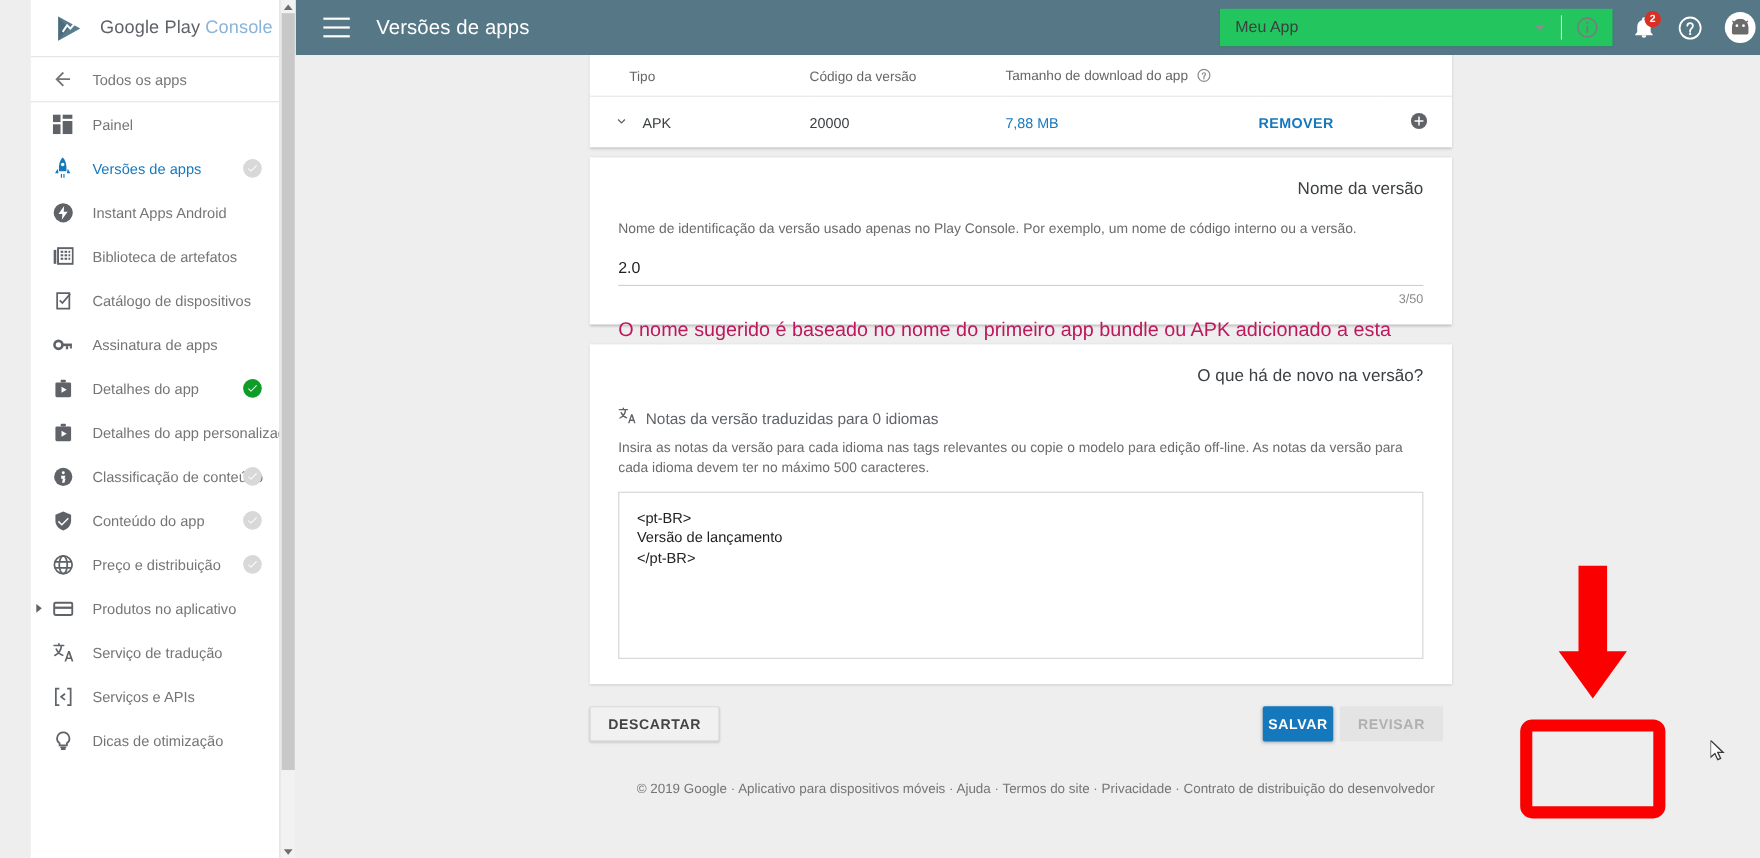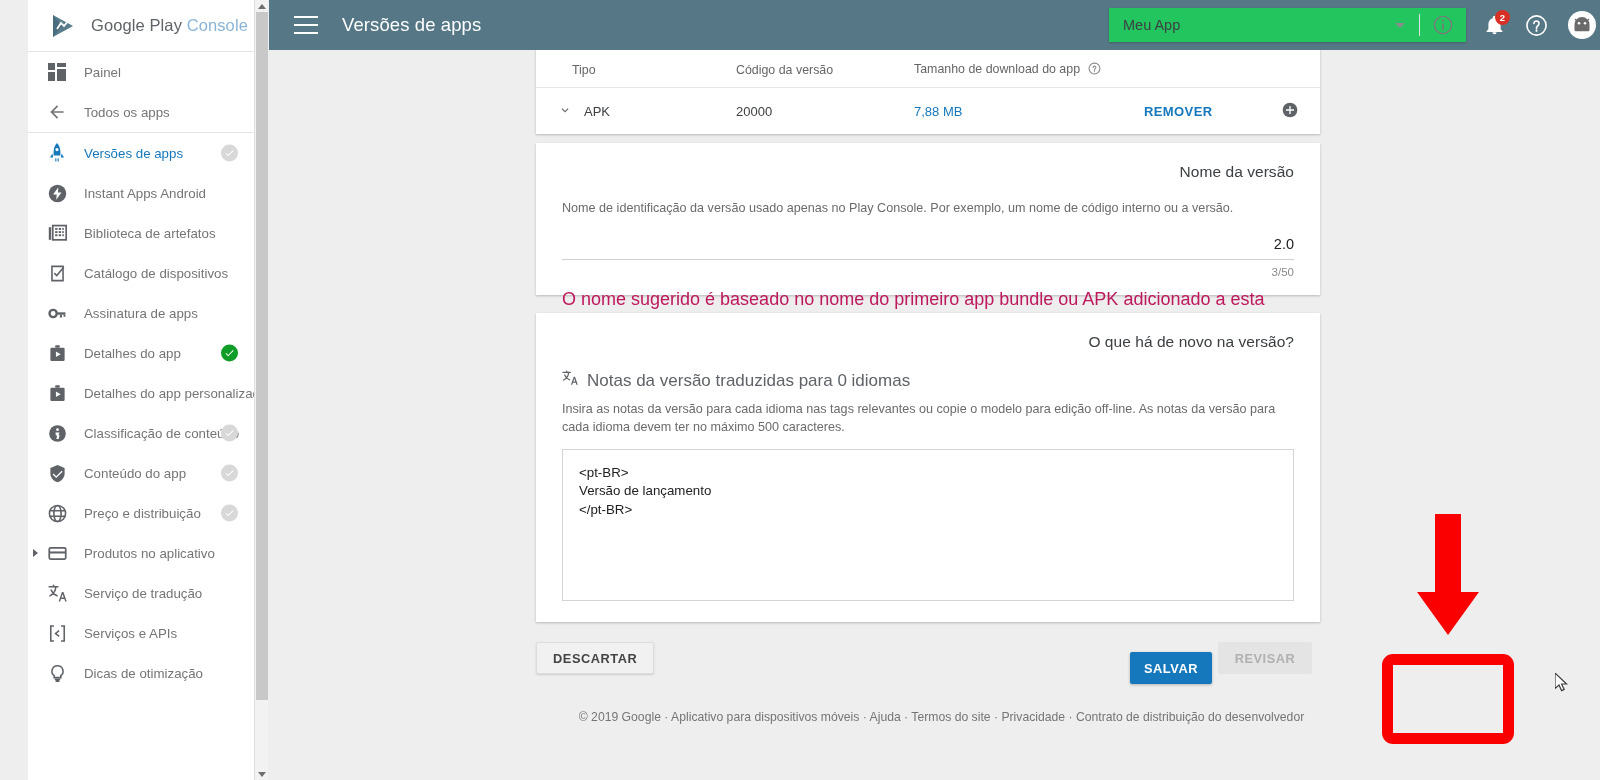--- a/index.html
+++ b/index.html
@@ -178,32 +178,32 @@
   
   #card-name { top: 93px; height: 152px; padding: 20px 26px 0 26px; }
   .card-h {
     font-size: 15.5px; color: #3c4043; font-weight: 400; letter-spacing: .05px; text-align: right;
   }
   .card-desc {
     font-size: 12.6px; color: #6b6b6b; margin-top: 18px; line-height: 1.45;
   }
   .tf {
     margin-top: 19px; border-bottom: 1px solid #cfcfcf;
-    padding-bottom: 7px; font-size: 14.5px; color: #202124; text-align: right;
+    padding-bottom: 7px; font-size: 14.5px; color: #202124;
   }
   .tf-counter {
     text-align: right; font-size: 11.5px; color: #8a8a8a; margin-top: 6px;
   }
   .tf-hint { font-size: 18px; color: #be185d; margin-top: 11px; }
 
   
   #card-new { top: 263px; height: 309px; padding: 20px 26px 0 26px; }
   .trans-row {
     display: flex; align-items: center; margin-top: 19px;
-    font-size: 17px; color: #5f6368;
+    font-size: 14px; color: #5f6368;
   }
   .trans-row .ticon { margin-right: 9px; }
   .notes-area {
     margin-top: 12px;
     height: 152px; border: 1px solid #d4d4d4; background: #fff;
     padding: 14px 16px; font-size: 13.3px; color: #202124; line-height: 1.4;
     white-space: pre; overflow: hidden; resize: none;
     font-family: "Liberation Sans", sans-serif;
   }
 
@@ -213,21 +213,21 @@
     position: absolute; height: 32px; border: none; cursor: pointer;
     font-size: 12.8px; font-weight: 700; letter-spacing: .55px;
     font-family: "Liberation Sans", sans-serif;
   }
   #btn-discard {
     left: 0; top: 7px; padding: 4px 16px; background: #f1f1f1; color: #444;
     border: 1px solid #dcdcdc; border-radius: 2px;
     box-shadow: 0 1px 2px rgba(0,0,0,.14);
   }
   #btn-save {
-    right: 108px; top: 17px; width: 82px; background: #1578bd; color: #fff;
+    right: 108px; top: 7px; width: 64px; background: #1578bd; color: #fff;
     border-radius: 2px; box-shadow: 0 1px 3px rgba(0,0,0,.25);
   }
   #btn-review {
     right: 8px; top: 7px; width: 94px; background: #e4e4e4; color: #b0b0b0;
     border-radius: 2px; cursor: default;
   }
 
   #footer {
     position: absolute; left: 0; top: 660px; width: 1345px;
     text-align: center; font-size: 12.2px; color: #757575;
@@ -269,39 +269,39 @@
         <path d="M3 2 L3 24 L12 13 Z" fill="#4a6c7d"></path>
         <polyline points="7,16 11,10 14,13 19,7" fill="none" stroke="#ffffff" stroke-width="1.8"></polyline>
         <circle cx="20.5" cy="6.5" r="2.2" fill="#ffffff"></circle>
       </svg>
       <div class="logo-text">
         <span class="logo-g">Google Play</span>
         <span class="logo-c">Console</span>
       </div>
     </div>
 
+    <div class="nav-row top-sep">
+      <span class="nav-icon">
+        <svg width="20" height="20" viewBox="0 0 24 24">
+            <path d="M20 11H7.8l5.6-5.6L12 4l-8 8 8 8 1.4-1.4L7.8 13H20z" fill="#757575"></path>
+          </svg>
+      </span>
+      <span class="nav-label">Todos os apps</span>
+    </div>
+
     <div class="nav-row">
       <span class="nav-icon">
         <svg width="18" height="18" viewBox="0 0 18 18">
           <rect x="0" y="0" width="7" height="7" fill="#5f6368"></rect>
           <rect x="9" y="0" width="9" height="4" fill="#5f6368"></rect>
           <rect x="0" y="9" width="7" height="9" fill="#5f6368"></rect>
           <rect x="9" y="6" width="9" height="12" fill="#5f6368"></rect>
         </svg>
       </span>
       <span class="nav-label">Painel</span>
-    </div>
-
-    <div class="nav-row top-sep">
-      <span class="nav-icon">
-        <svg width="20" height="20" viewBox="0 0 24 24">
-            <path d="M20 11H7.8l5.6-5.6L12 4l-8 8 8 8 1.4-1.4L7.8 13H20z" fill="#757575"></path>
-          </svg>
-      </span>
-      <span class="nav-label">Todos os apps</span>
     </div>
 
     <div class="nav-row active">
       <span class="nav-icon">
         <svg width="18" height="20" viewBox="0 0 18 20">
           <path d="M9 0C6.6 2.4 5.6 6 5.6 9.4v3.2h6.8V9.4C12.4 6 11.4 2.4 9 0z" fill="#1578bd"></path>
           <circle cx="9" cy="6.6" r="1.6" fill="#ffffff"></circle>
           <path d="M4.4 10.4 2 14.6h3.2z" fill="#1578bd"></path>
           <path d="M13.6 10.4 16 14.6h-3.2z" fill="#1578bd"></path>
           <path d="M7.3 15.2h1.1v3.4H7.3zM9.6 15.2h1.1v3.4H9.6z" fill="#1578bd"></path>

